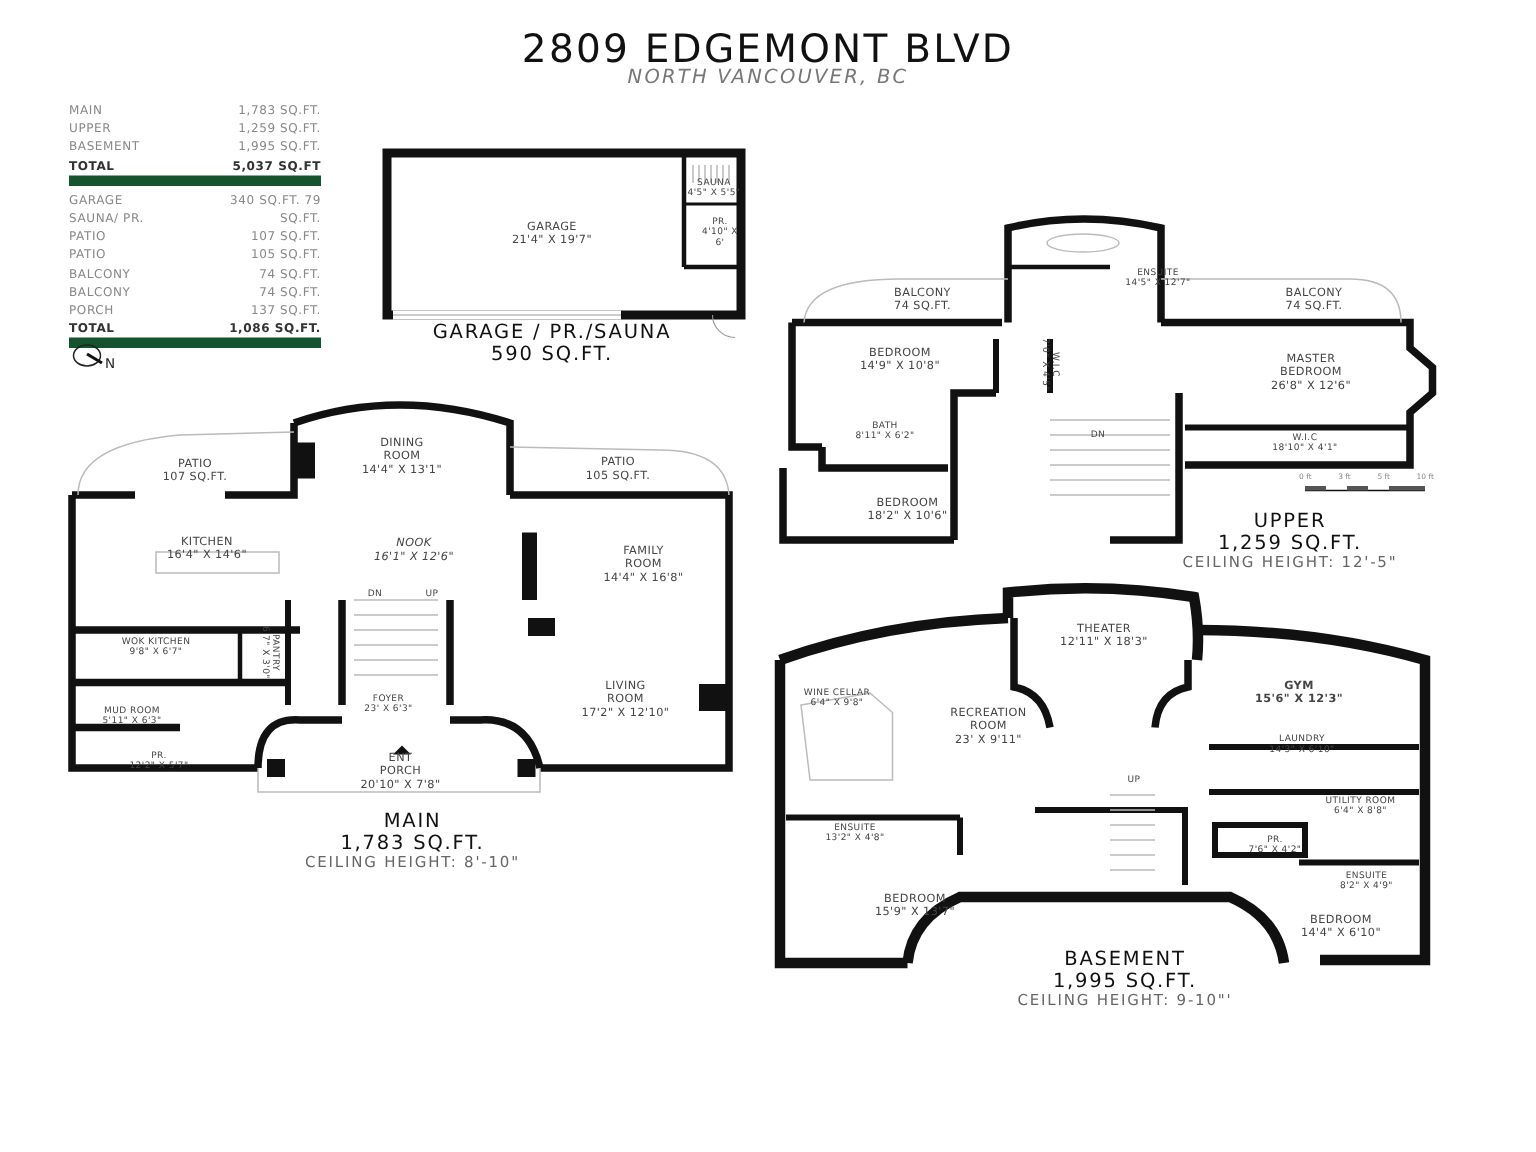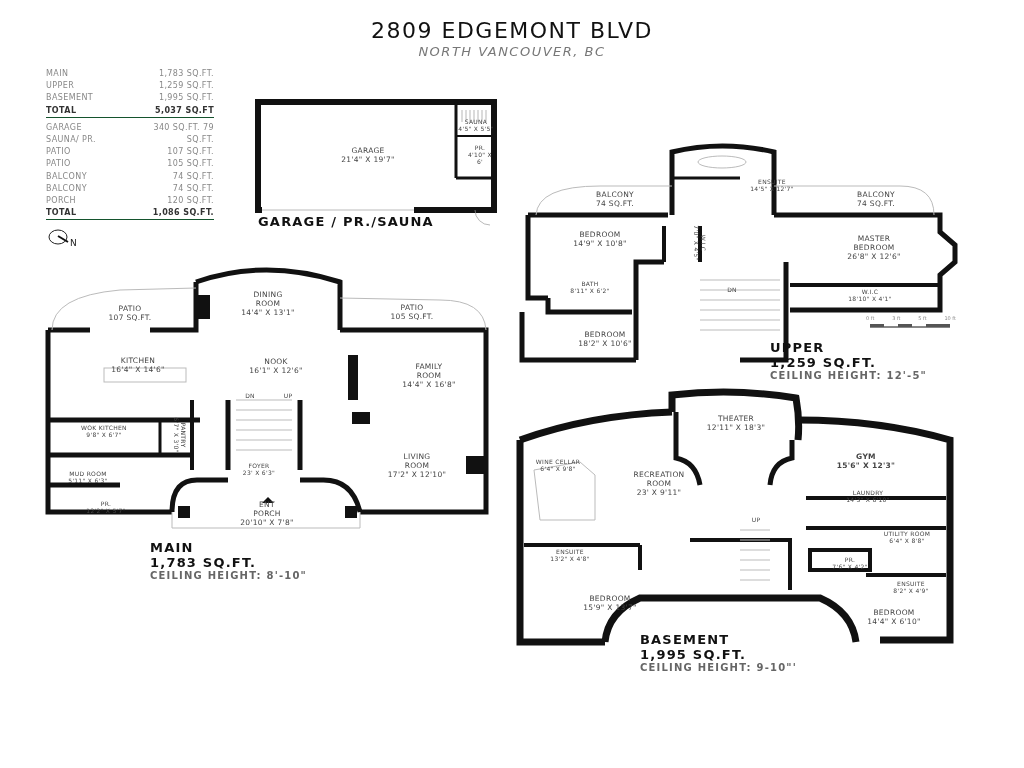--- a/index.html
+++ b/index.html
@@ -1,26 +1,26 @@
 <!DOCTYPE html>
 <html><head>
 <meta charset="utf-8">
 <style>
   html, body { margin:0; padding:0; background:#ffffff; }
   body { width:1024px; height:768px; position:relative; overflow:hidden; font-family:"DejaVu Sans", sans-serif; color:#222; }
-  .title { position:absolute; left:0; width:1024px; top:18px; text-align:center; font-size:22px; letter-spacing:1.5px; color:#111; font-family:"DejaVu Sans", sans-serif; }
+  .title { position:absolute; left:0; width:1024px; top:18px; text-align:center; font-size:26px; letter-spacing:1.5px; color:#111; font-family:"DejaVu Sans", sans-serif; }
   .subtitle { position:absolute; left:0; width:1024px; top:44px; text-align:center; font-size:13px; letter-spacing:1.5px; color:#777;font-style:italic; }
   .summary { position:absolute; left:46px; top:68px; width:168px; font-size:8px; color:#888; letter-spacing:.4px; }
   .summary .row { display:flex; justify-content:space-between; height:12.2px; line-height:12.2px; }
-  .summary .row.total { color:#333; font-weight:bold; border-bottom:1px solid #14532d; }
+  .summary .row.total { color:#333; font-weight:bold; border-bottom:7px solid #14532d; }
   .summary .gap { height:4px; }
   svg.plan { position:absolute; left:0; top:0; }
   .lbl { position:absolute; text-align:center; font-size:7.5px; color:#444; line-height:9px; letter-spacing:.3px; white-space:pre-line; }
   .lbl.small { font-size:6px; line-height:7px; }
-  .fl-title { position:absolute; text-align:left; letter-spacing:1.2px;font-weight:bold; }
+  .fl-title { position:absolute; text-align:center; letter-spacing:1.2px; }
   .fl-title .n { font-size:13px; color:#111; line-height:15px; }
   .fl-title .a { font-size:13px; color:#111; line-height:15px; }
   .fl-title .c { font-size:10px; color:#666; line-height:12px; }
   .compass { position:absolute; left:48px; top:228px; width:26px; height:18px; }
 </style>
 </head>
 <body>
 
 <div class="title">2809 EDGEMONT BLVD</div>
 <div class="subtitle">NORTH VANCOUVER, BC</div>
@@ -62,21 +62,21 @@
   <div class="row">
       <span>BALCONY</span>
       <span>74 SQ.FT.</span>
     </div>
   <div class="row">
       <span>BALCONY</span>
       <span>74 SQ.FT.</span>
     </div>
   <div class="row">
       <span>PORCH</span>
-      <span>120 SQ.FT.</span>
+      <span>137 SQ.FT.</span>
     </div>
   <div class="row total">
       <span>TOTAL</span>
       <span>1,086 SQ.FT.</span>
     </div>
 </div>
 
 <div class="compass">
   <svg width="40" height="22" viewBox="0 0 40 22">
     <ellipse cx="10" cy="9" rx="9" ry="7" fill="none" stroke="#222" stroke-width="1"></ellipse>
@@ -195,32 +195,33 @@
 </svg>
 
 <div class="lbl" style="left:318px;top:146px;width:100px;">GARAGE
 21'4" X 19'7"</div>
 <div class="lbl small" style="left:458px;top:118px;width:36px;">SAUNA
 4'5" X 5'5"</div>
 <div class="lbl small" style="left:466px;top:144px;width:28px;">PR.
 4'10" X 6'</div>
 <div class="fl-title" style="left:258px;top:214px;width:220px;">
   <div class="n">GARAGE / PR./SAUNA</div>
+  <div class="a">590 SQ.FT.</div>
 </div>
 
 <div class="lbl" style="left:90px;top:304px;width:80px;">PATIO
 107 SQ.FT.</div>
 <div class="lbl" style="left:228px;top:290px;width:80px;">DINING
 ROOM
 14'4" X 13'1"</div>
 <div class="lbl" style="left:372px;top:303px;width:80px;">PATIO
 105 SQ.FT.</div>
 <div class="lbl" style="left:96px;top:356px;width:84px;">KITCHEN
 16'4" X 14'6"</div>
-<div class="lbl" style="left:236px;top:357px;width:80px;">NOOK
+<div class="lbl" style="left:236px;top:357px;width:80px;font-style:italic;">NOOK
 16'1" X 12'6"</div>
 <div class="lbl" style="left:384px;top:362px;width:90px;">FAMILY
 ROOM
 14'4" X 16'8"</div>
 <div class="lbl small" style="left:64px;top:424px;width:80px;">WOK KITCHEN
 9'8" X 6'7"</div>
 <div class="lbl small" style="left:160px;top:428px;width:40px;transform:rotate(90deg);">PANTRY
 6'7" X 3'0"</div>
 <div class="lbl small" style="left:58px;top:470px;width:60px;">MUD ROOM
 5'11" X 6'3"</div>

